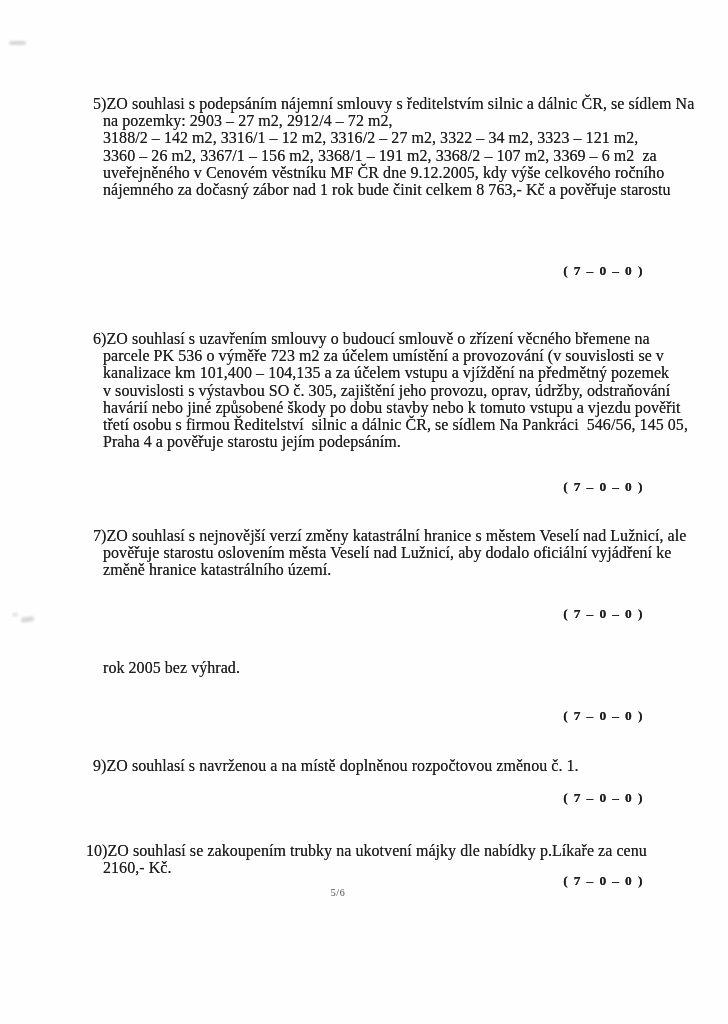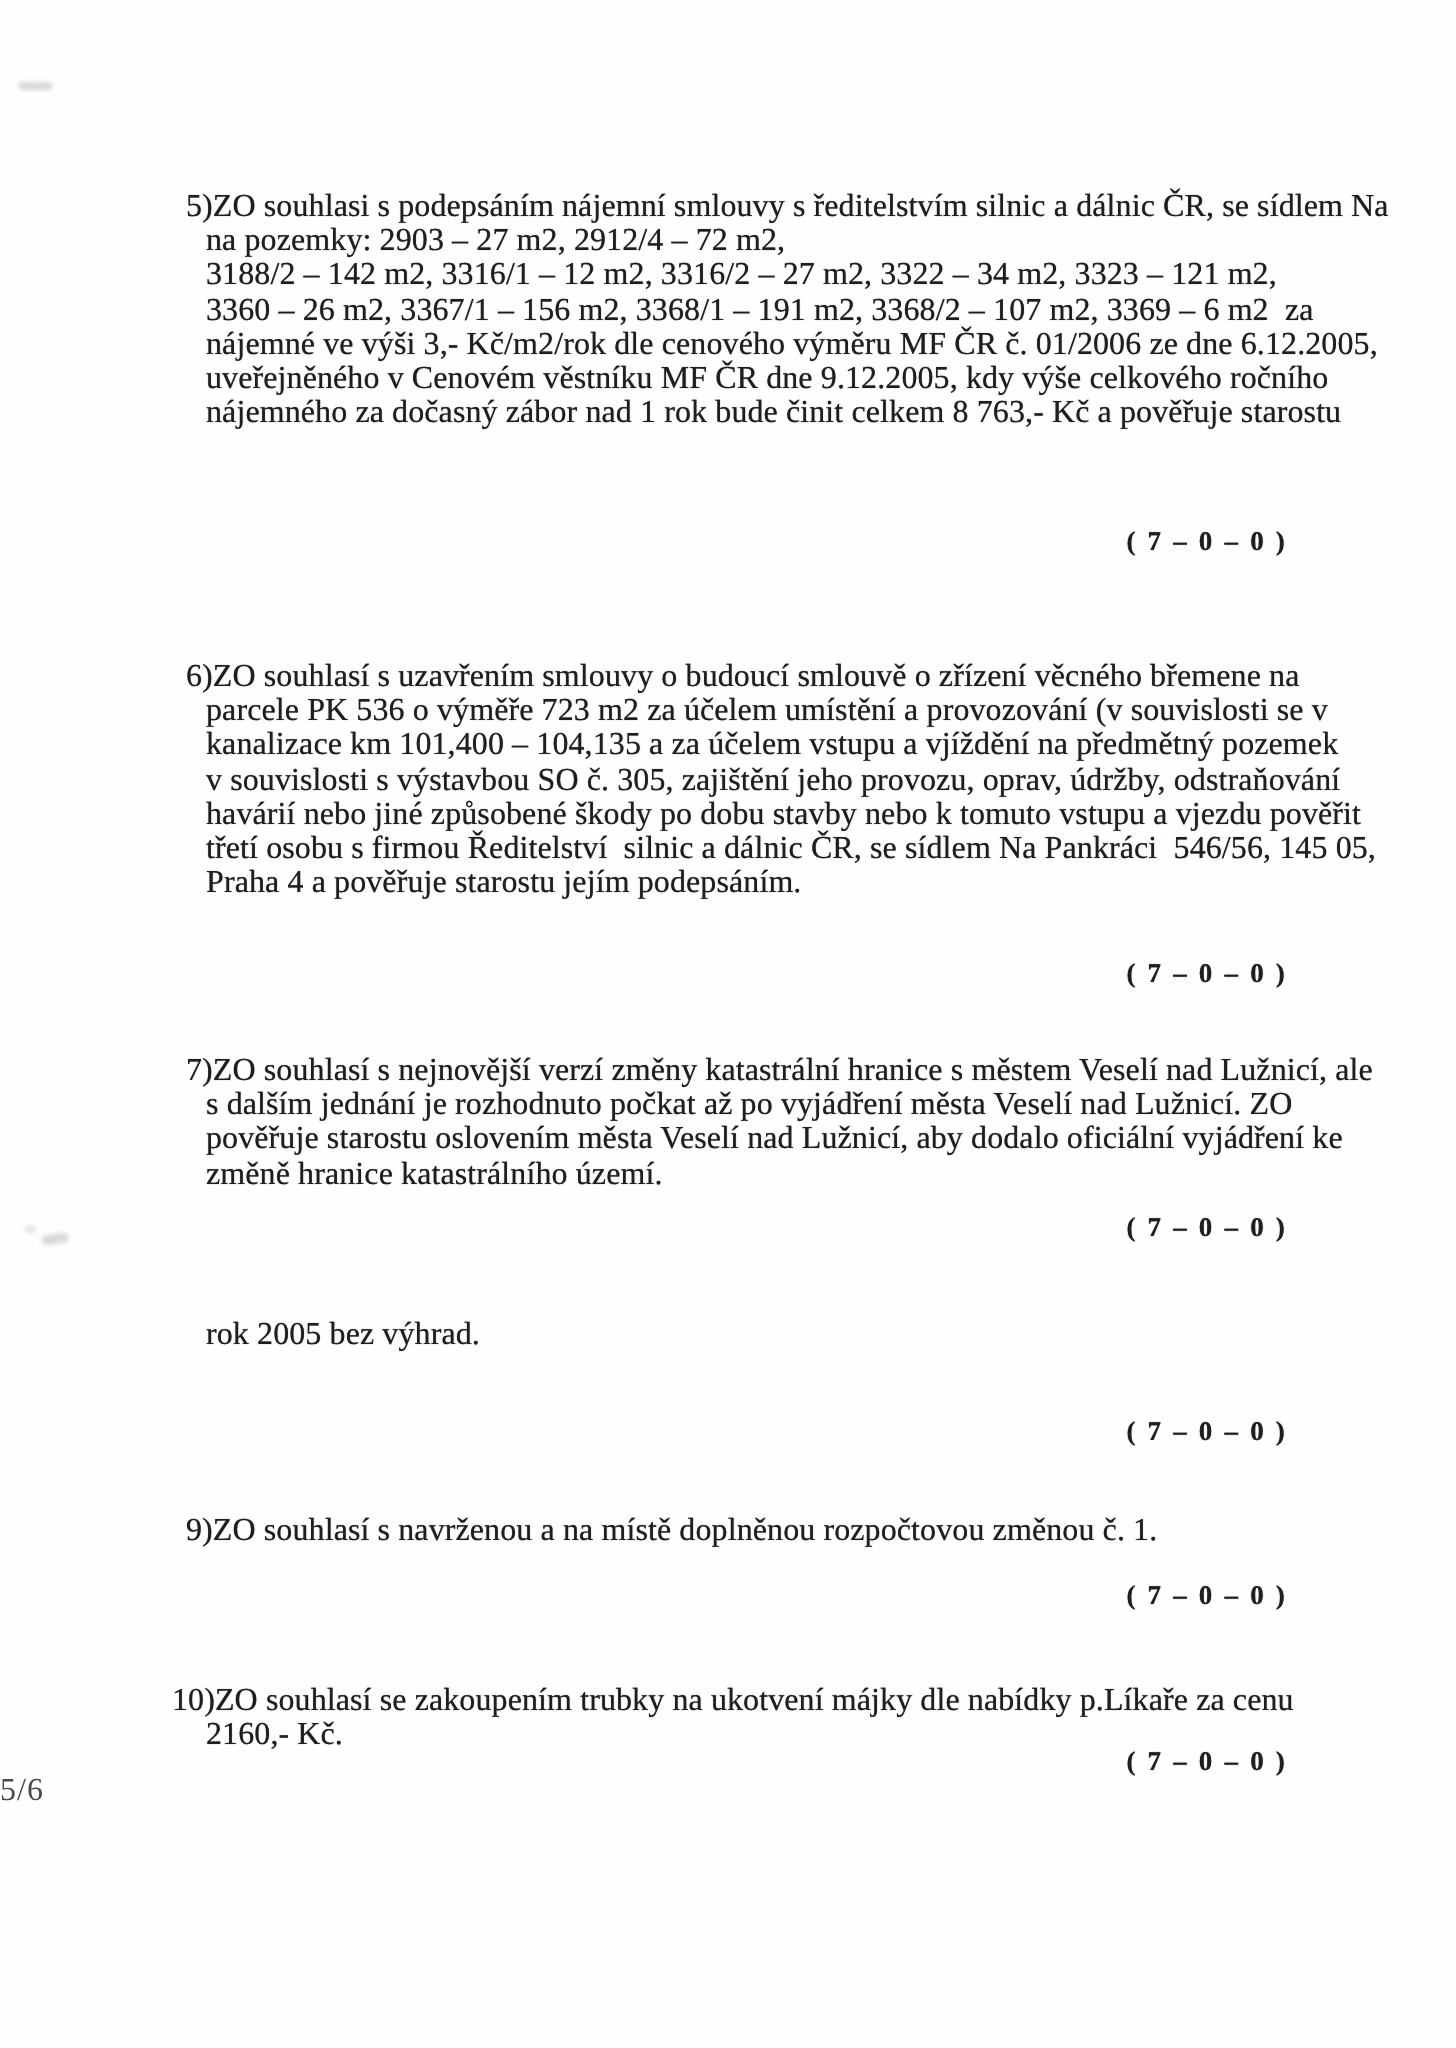--- a/index.html
+++ b/index.html
@@ -44,21 +44,22 @@
   }
   .v1{top:263px;}
   .v2{top:479px;}
   .v3{top:606px;}
   .v4{top:708px;}
   .v5{top:790px;}
   .v6{top:873px;}
   .footer{
     position:absolute;
     top:887px;left:0;width:676px;
-    font-size:16px;
+    text-align:center;
+    font-size:10px;
     color:#4a4a4a;
     letter-spacing:.5px;
   }
   
   .speck{position:absolute;background:#b9b9b9;opacity:.55;filter:blur(1px);border-radius:2px;}
   .speck-a{left:9px;top:41px;width:17px;height:4px;}
   .speck-b{left:21px;top:617px;width:13px;height:5px;transform:rotate(-8deg);}
   .speck-b::after{content:"";position:absolute;left:-8px;top:-6px;width:6px;height:4px;background:#cfcfcf;border-radius:50%;}
 </style>
 </head>
@@ -67,40 +68,38 @@
 <div class="page">
 
   <span class="speck speck-a"></span>
   <span class="speck speck-b"></span>
 
   <div class="para p5">
     <div class="line first">5)ZO souhlasi s podepsáním nájemní smlouvy s ředitelstvím silnic a dálnic ČR, se sídlem Na</div>
     <div class="line">na pozemky: 2903 – 27 m2, 2912/4 – 72 m2,</div>
     <div class="line">3188/2 – 142 m2, 3316/1 – 12 m2, 3316/2 – 27 m2, 3322 – 34 m2, 3323 – 121 m2,</div>
     <div class="line">3360 – 26 m2, 3367/1 – 156 m2, 3368/1 – 191 m2, 3368/2 – 107 m2, 3369 – 6 m2  za</div>
-    <div class="line">nájemné ve výši 3,- Kč/m2/rok dle cenového výměru MF ČR č. 01/2006 ze dne 6.12.2005,</div>
     <div class="line">uveřejněného v Cenovém věstníku MF ČR dne 9.12.2005, kdy výše celkového ročního</div>
     <div class="line">nájemného za dočasný zábor nad 1 rok bude činit celkem 8 763,- Kč a pověřuje starostu</div>
   </div>
   <div class="vote v1">( 7 – 0 – 0 )</div>
 
   <div class="para p6">
     <div class="line first">6)ZO souhlasí s uzavřením smlouvy o budoucí smlouvě o zřízení věcného břemene na</div>
     <div class="line">parcele PK 536 o výměře 723 m2 za účelem umístění a provozování (v souvislosti se v</div>
     <div class="line">kanalizace km 101,400 – 104,135 a za účelem vstupu a vjíždění na předmětný pozemek</div>
     <div class="line">v souvislosti s výstavbou SO č. 305, zajištění jeho provozu, oprav, údržby, odstraňování</div>
     <div class="line">havárií nebo jiné způsobené škody po dobu stavby nebo k tomuto vstupu a vjezdu pověřit</div>
     <div class="line">třetí osobu s firmou Ředitelství  silnic a dálnic ČR, se sídlem Na Pankráci  546/56, 145 05,</div>
     <div class="line">Praha 4 a pověřuje starostu jejím podepsáním.</div>
   </div>
   <div class="vote v2">( 7 – 0 – 0 )</div>
 
   <div class="para p7">
     <div class="line first">7)ZO souhlasí s nejnovější verzí změny katastrální hranice s městem Veselí nad Lužnicí, ale</div>
-    <div class="line">s dalším jednání je rozhodnuto počkat až po vyjádření města Veselí nad Lužnicí. ZO</div>
     <div class="line">pověřuje starostu oslovením města Veselí nad Lužnicí, aby dodalo oficiální vyjádření ke</div>
     <div class="line">změně hranice katastrálního území.</div>
   </div>
   <div class="vote v3">( 7 – 0 – 0 )</div>
 
   <div class="para p8">
     <div class="line">rok 2005 bez výhrad.</div>
   </div>
   <div class="vote v4">( 7 – 0 – 0 )</div>
 

